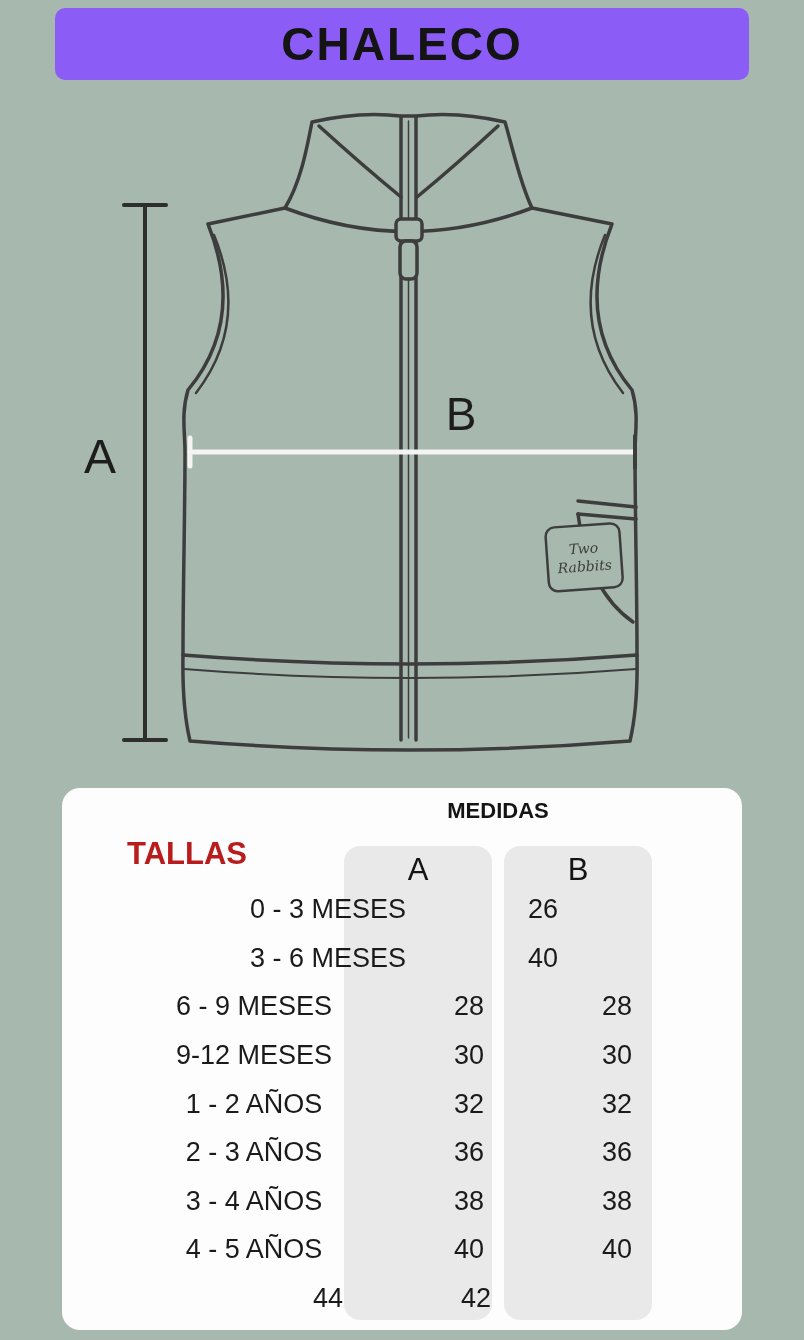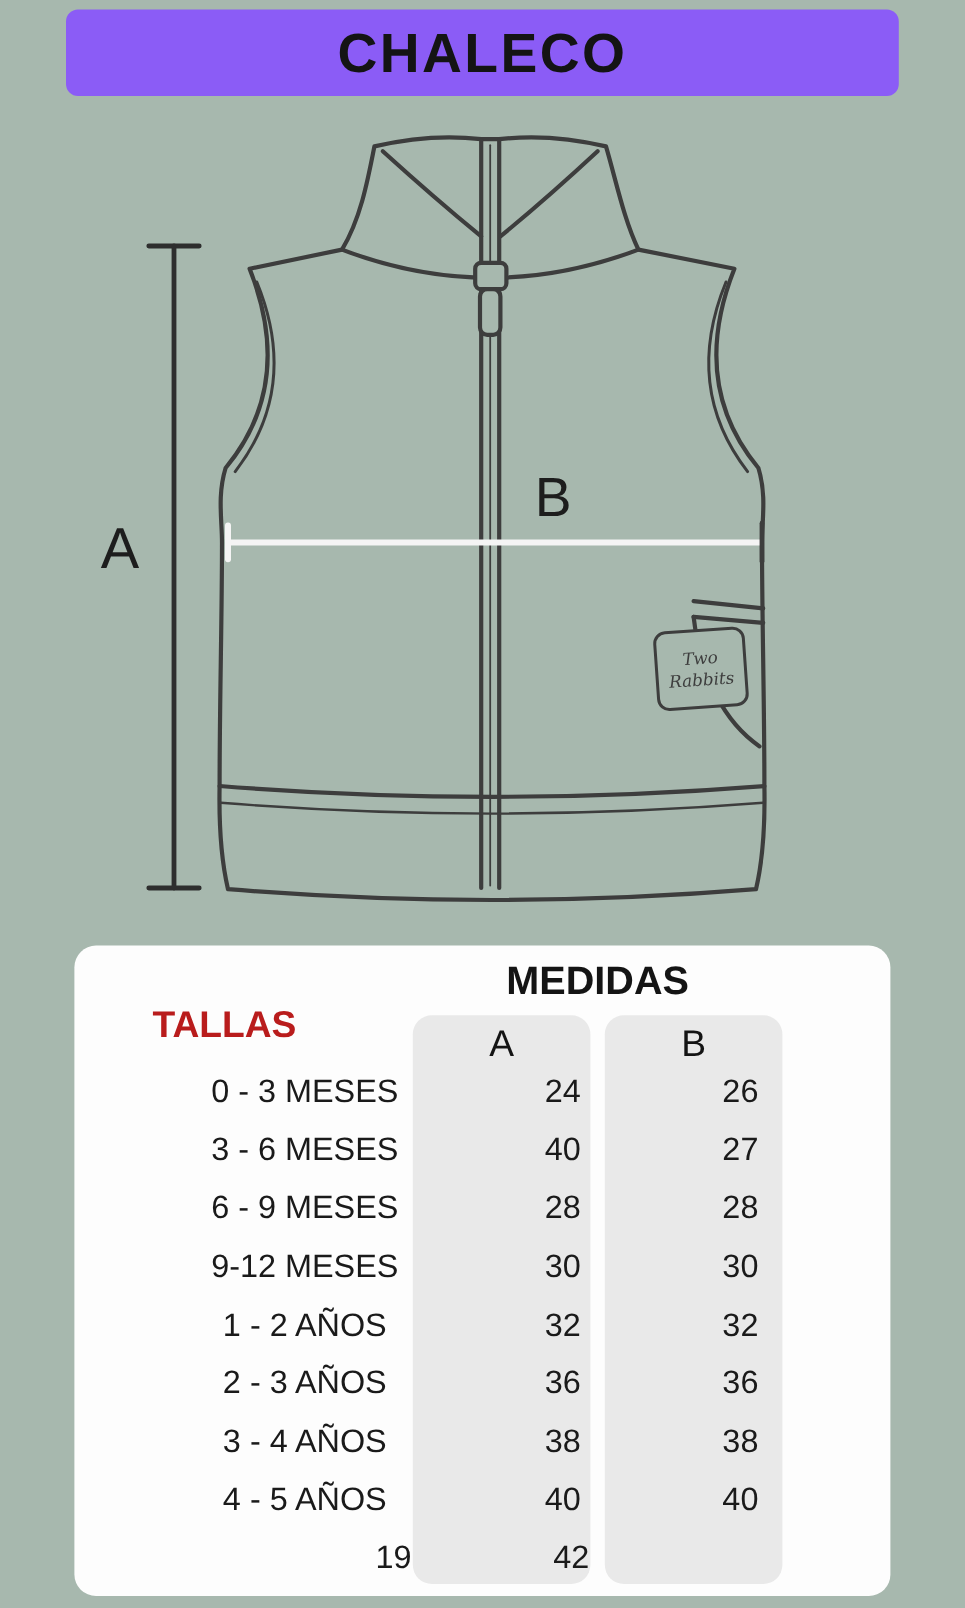--- a/index.html
+++ b/index.html
@@ -18,21 +18,21 @@
   .title { font-size:46px; font-weight:bold; letter-spacing:2px; color:#141414; }
 
   .vest-svg { position:absolute; left:62px; top:95px; }
 
   .table-panel {
     position:absolute; left:62px; top:788px; width:680px; height:542px;
     background:#fdfdfd; border-radius:18px;
   }
   .medidas {
     position:absolute; left:282px; width:308px; top:10px;
-    text-align:center; font-size:33px; font-weight:bold; color:#141414;
+    text-align:center; font-size:22px; font-weight:bold; color:#141414;
   }
   .tallas {
     position:absolute; left:0; width:250px; top:48px;
     text-align:center; font-size:31px; font-weight:bold; color:#b91c1c;
   }
   .pill {
     position:absolute; top:58px; bottom:10px; width:148px;
     background:#e9e9e9; border-radius:16px;
   }
   .pill-a { left:282px; }
@@ -132,27 +132,25 @@
 
   <div class="pill pill-a"></div>
   <div class="pill pill-b"></div>
 
   <div class="colhead colhead-a">A</div>
   <div class="colhead colhead-b">B</div>
 
   <div class="rows">
     <div class="row">
       <div class="cell cell-label">0 - 3 MESES</div>
-      <div class="cell cell-a">24</div>
       <div class="cell cell-b">26</div>
     </div>
     <div class="row">
       <div class="cell cell-label">3 - 6 MESES</div>
       <div class="cell cell-a">40</div>
-      <div class="cell cell-b">27</div>
     </div>
     <div class="row">
       <div class="cell cell-label">6 - 9 MESES</div>
       <div class="cell cell-a">28</div>
       <div class="cell cell-b">28</div>
     </div>
     <div class="row">
       <div class="cell cell-label">9-12 MESES</div>
       <div class="cell cell-a">30</div>
       <div class="cell cell-b">30</div>
@@ -171,17 +169,17 @@
       <div class="cell cell-label">3 - 4 AÑOS</div>
       <div class="cell cell-a">38</div>
       <div class="cell cell-b">38</div>
     </div>
     <div class="row">
       <div class="cell cell-label">4 - 5 AÑOS</div>
       <div class="cell cell-a">40</div>
       <div class="cell cell-b">40</div>
     </div>
     <div class="row">
-      <div class="cell cell-a">19</div>
+      <div class="cell cell-a">44</div>
       <div class="cell cell-b">42</div>
     </div>
   </div>
 </div>
 
 </body></html>

